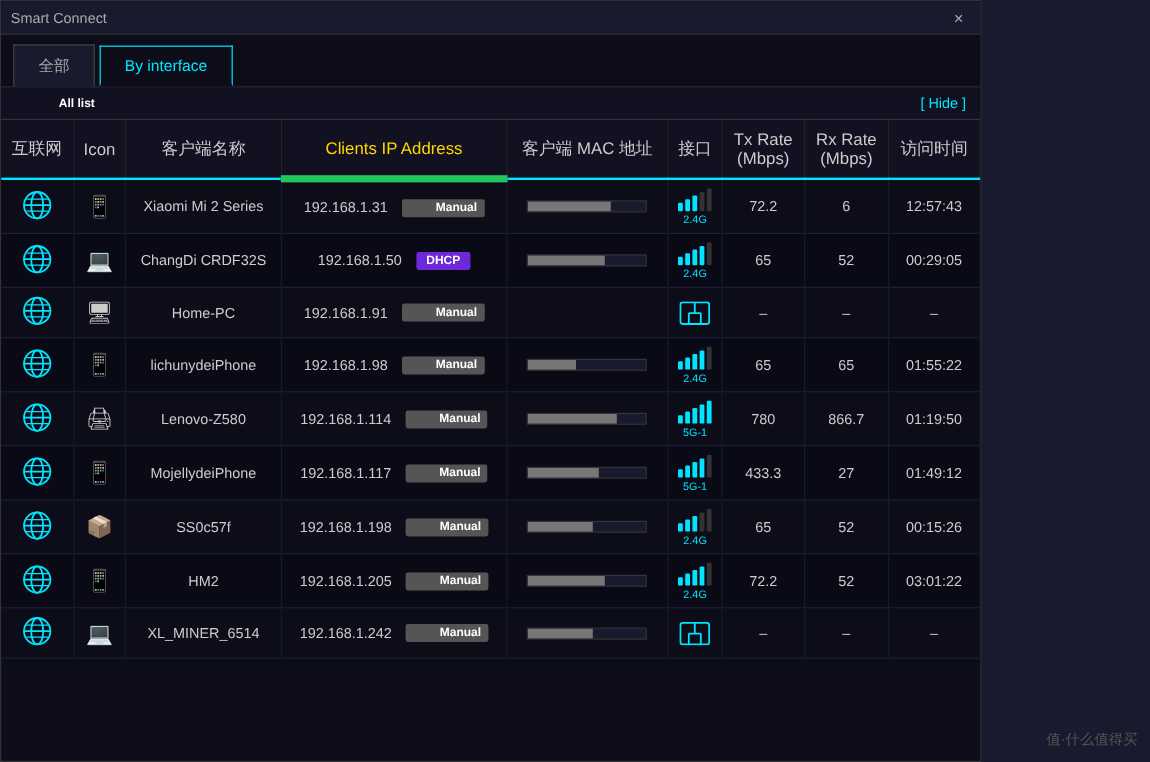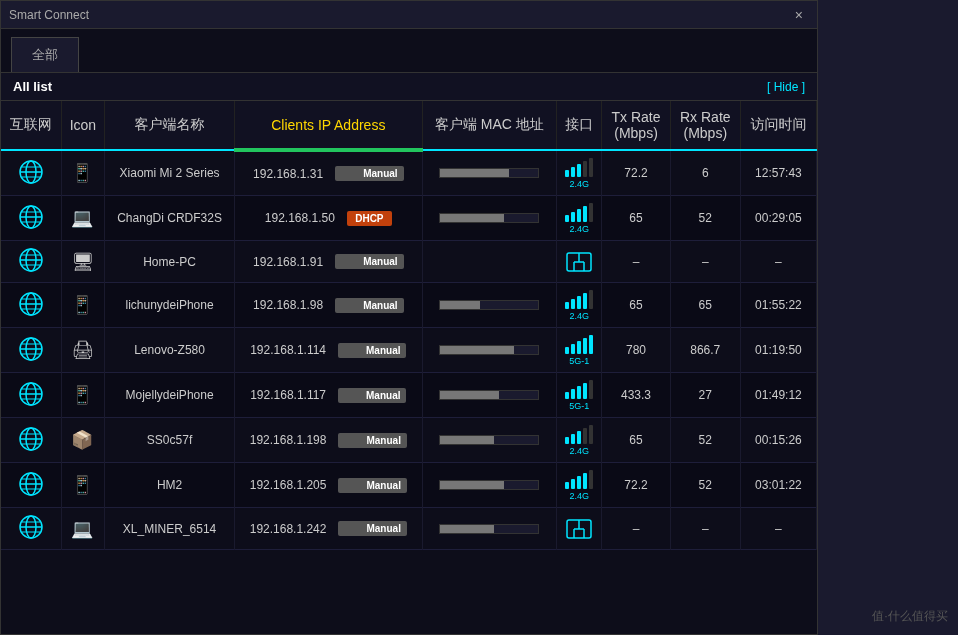--- a/index.html
+++ b/index.html
@@ -75,22 +75,23 @@
     .section-header {
       background: #111122;
       padding: 6px 12px;
       display: flex;
       justify-content: space-between;
       align-items: center;
       border-bottom: 1px solid #333;
     }
     .section-title {
       color: #fff;
-      font-size: 13px;
+      font-size: 10px;
       font-weight: bold;
+      margin-left: 36px;
     }
     .section-hide {
       color: #00e5ff;
       cursor: pointer;
       font-size: 12px;
     }
     .table-container {
       flex: 1;
       overflow-y: auto;
     }
@@ -106,21 +107,21 @@
       padding: 8px 6px;
       text-align: center;
       color: #ccc;
       font-size: 14px;
       font-weight: normal;
       border-right: 1px solid #222;
       white-space: nowrap;
     }
     thead th.highlight {
       color: #ffd700;
-      border-bottom: 4px solid #22c55e;
+      border-bottom: 6px solid #22c55e;
     }
     tbody tr {
       background: #0d0d1a;
       border-bottom: 1px solid #1e1e3a;
     }
     tbody tr:nth-child(even) {
       background: #0a0a16;
     }
     tbody td {
       padding: 6px 6px;
@@ -139,21 +140,21 @@
       font-weight: bold;
       min-width: 45px;
       text-align: center;
     }
     .badge-manual {
       background: #555;
       color: #fff;
       padding-left: 28px;
     }
     .badge-dhcp {
-      background: #c2410c;
+      background: #6d28d9;
       color: #fff;
     }
     .interface-cell {
       display: flex;
       flex-direction: column;
       align-items: center;
     }
     .footer-bar {
       background: #0d0d1a;
       padding: 10px;
@@ -192,20 +193,23 @@
   <div class="title-bar">
     <div class="title-bar-left">
       <span class="title-text">Smart Connect</span>
     </div>
     <span class="close-btn">×</span>
   </div>
 
   <div class="tab-bar">
     <div class="tab inactive">
       <span>全部</span>
+    </div>
+    <div class="tab active">
+      <span>By interface</span>
     </div>
   </div>
 
   <div class="section-header">
     <span class="section-title">All list</span>
     <span class="section-hide">[ Hide ]</span>
   </div>
 
   <div class="table-container">
     <table>

